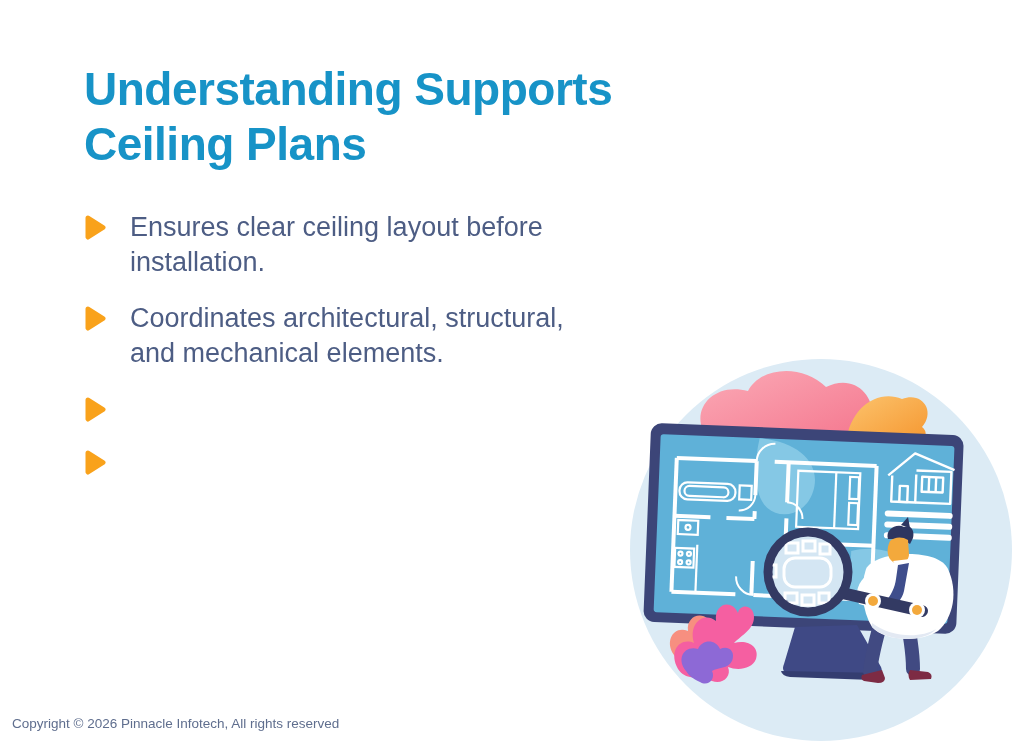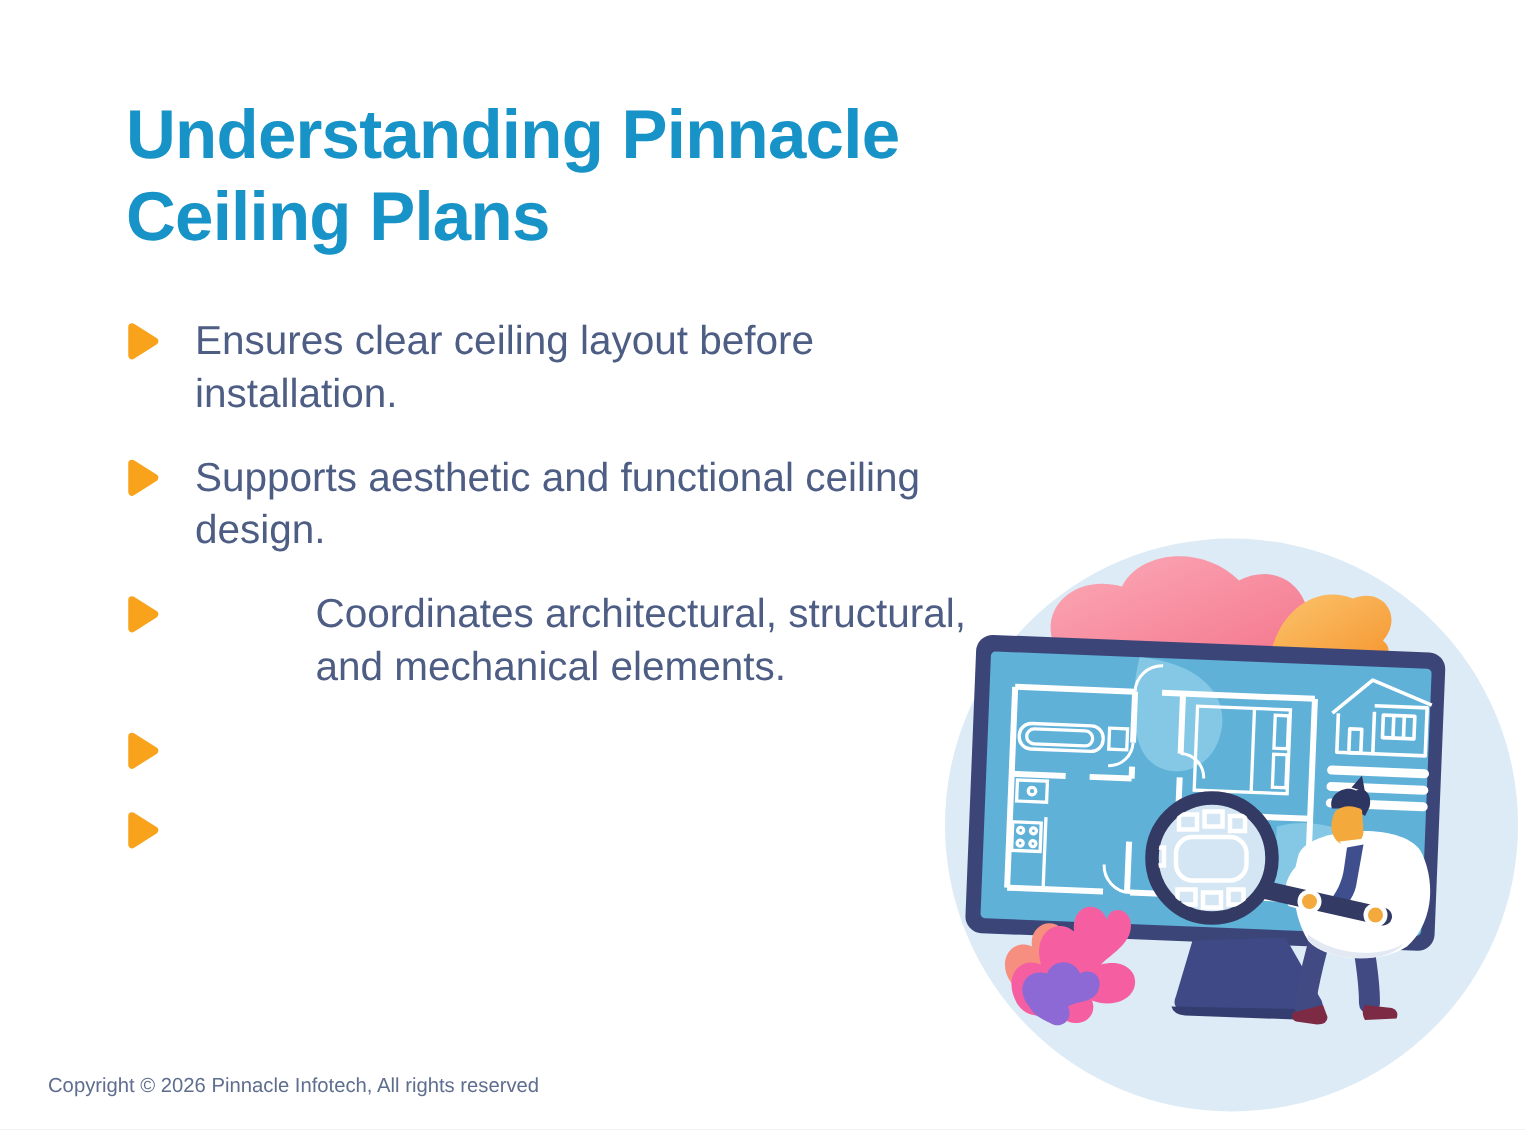--- a/index.html
+++ b/index.html
@@ -22,72 +22,63 @@
     color:var(--title-color,#1793c7);
     white-space:pre-line;
   }
   .bullets{
     margin-top:38px;
   }
   .bullet-row{
     display:flex;
     align-items:flex-start;
     margin-bottom:22px;
-    justify-content:space-between;
   }
   .bullet-marker{
     flex:0 0 24px;
     height:27px;
     margin-top:4px;
   }
   .bullet-marker svg{display:block;}
   .bullet-text{
     margin-left:22px;
     font-size:27px;
     line-height:34.5px;
     color:var(--text-color,#4d5d84);
     white-space:pre-line;
   }
   .footer{
-    position:absolute;left:32px;top:716px;
+    position:absolute;left:12px;top:716px;
     font-size:13.5px;
     color:var(--footer-color,#5f6e8e);
   }
   .illustration{
     position:absolute;left:620px;top:353px;width:400px;height:400px;
   }
 </style>
 </head>
 <body>
 
 <div class="canvas">
 
   <div class="content">
-    <h1 class="title">Understanding Pinnacle
+    <h1 class="title">Understanding Supports
 Ceiling Plans</h1>
 
     <div class="bullets">
 
       <div class="bullet-row">
         <span class="bullet-marker">
           <svg width="24" height="27" viewBox="0 0 24 27">
               <path d="M4,4 L19,13.5 L4,23 Z" fill="#f9a21b" stroke="#f9a21b" stroke-width="5" stroke-linejoin="round"></path>
             </svg>
         </span>
         <span class="bullet-text">Ensures clear ceiling layout before installation.</span>
       </div>
 
-      <div class="bullet-row">
-        <span class="bullet-marker">
-          <svg width="24" height="27" viewBox="0 0 24 27">
-              <path d="M4,4 L19,13.5 L4,23 Z" fill="#f9a21b" stroke="#f9a21b" stroke-width="5" stroke-linejoin="round"></path>
-            </svg>
-        </span>
-        <span class="bullet-text">Supports aesthetic and functional ceiling design.</span>
-      </div>
 
       <div class="bullet-row">
         <span class="bullet-marker">
           <svg width="24" height="27" viewBox="0 0 24 27">
               <path d="M4,4 L19,13.5 L4,23 Z" fill="#f9a21b" stroke="#f9a21b" stroke-width="5" stroke-linejoin="round"></path>
             </svg>
         </span>
         <span class="bullet-text">Coordinates architectural, structural,
 and mechanical elements.</span>
       </div>

